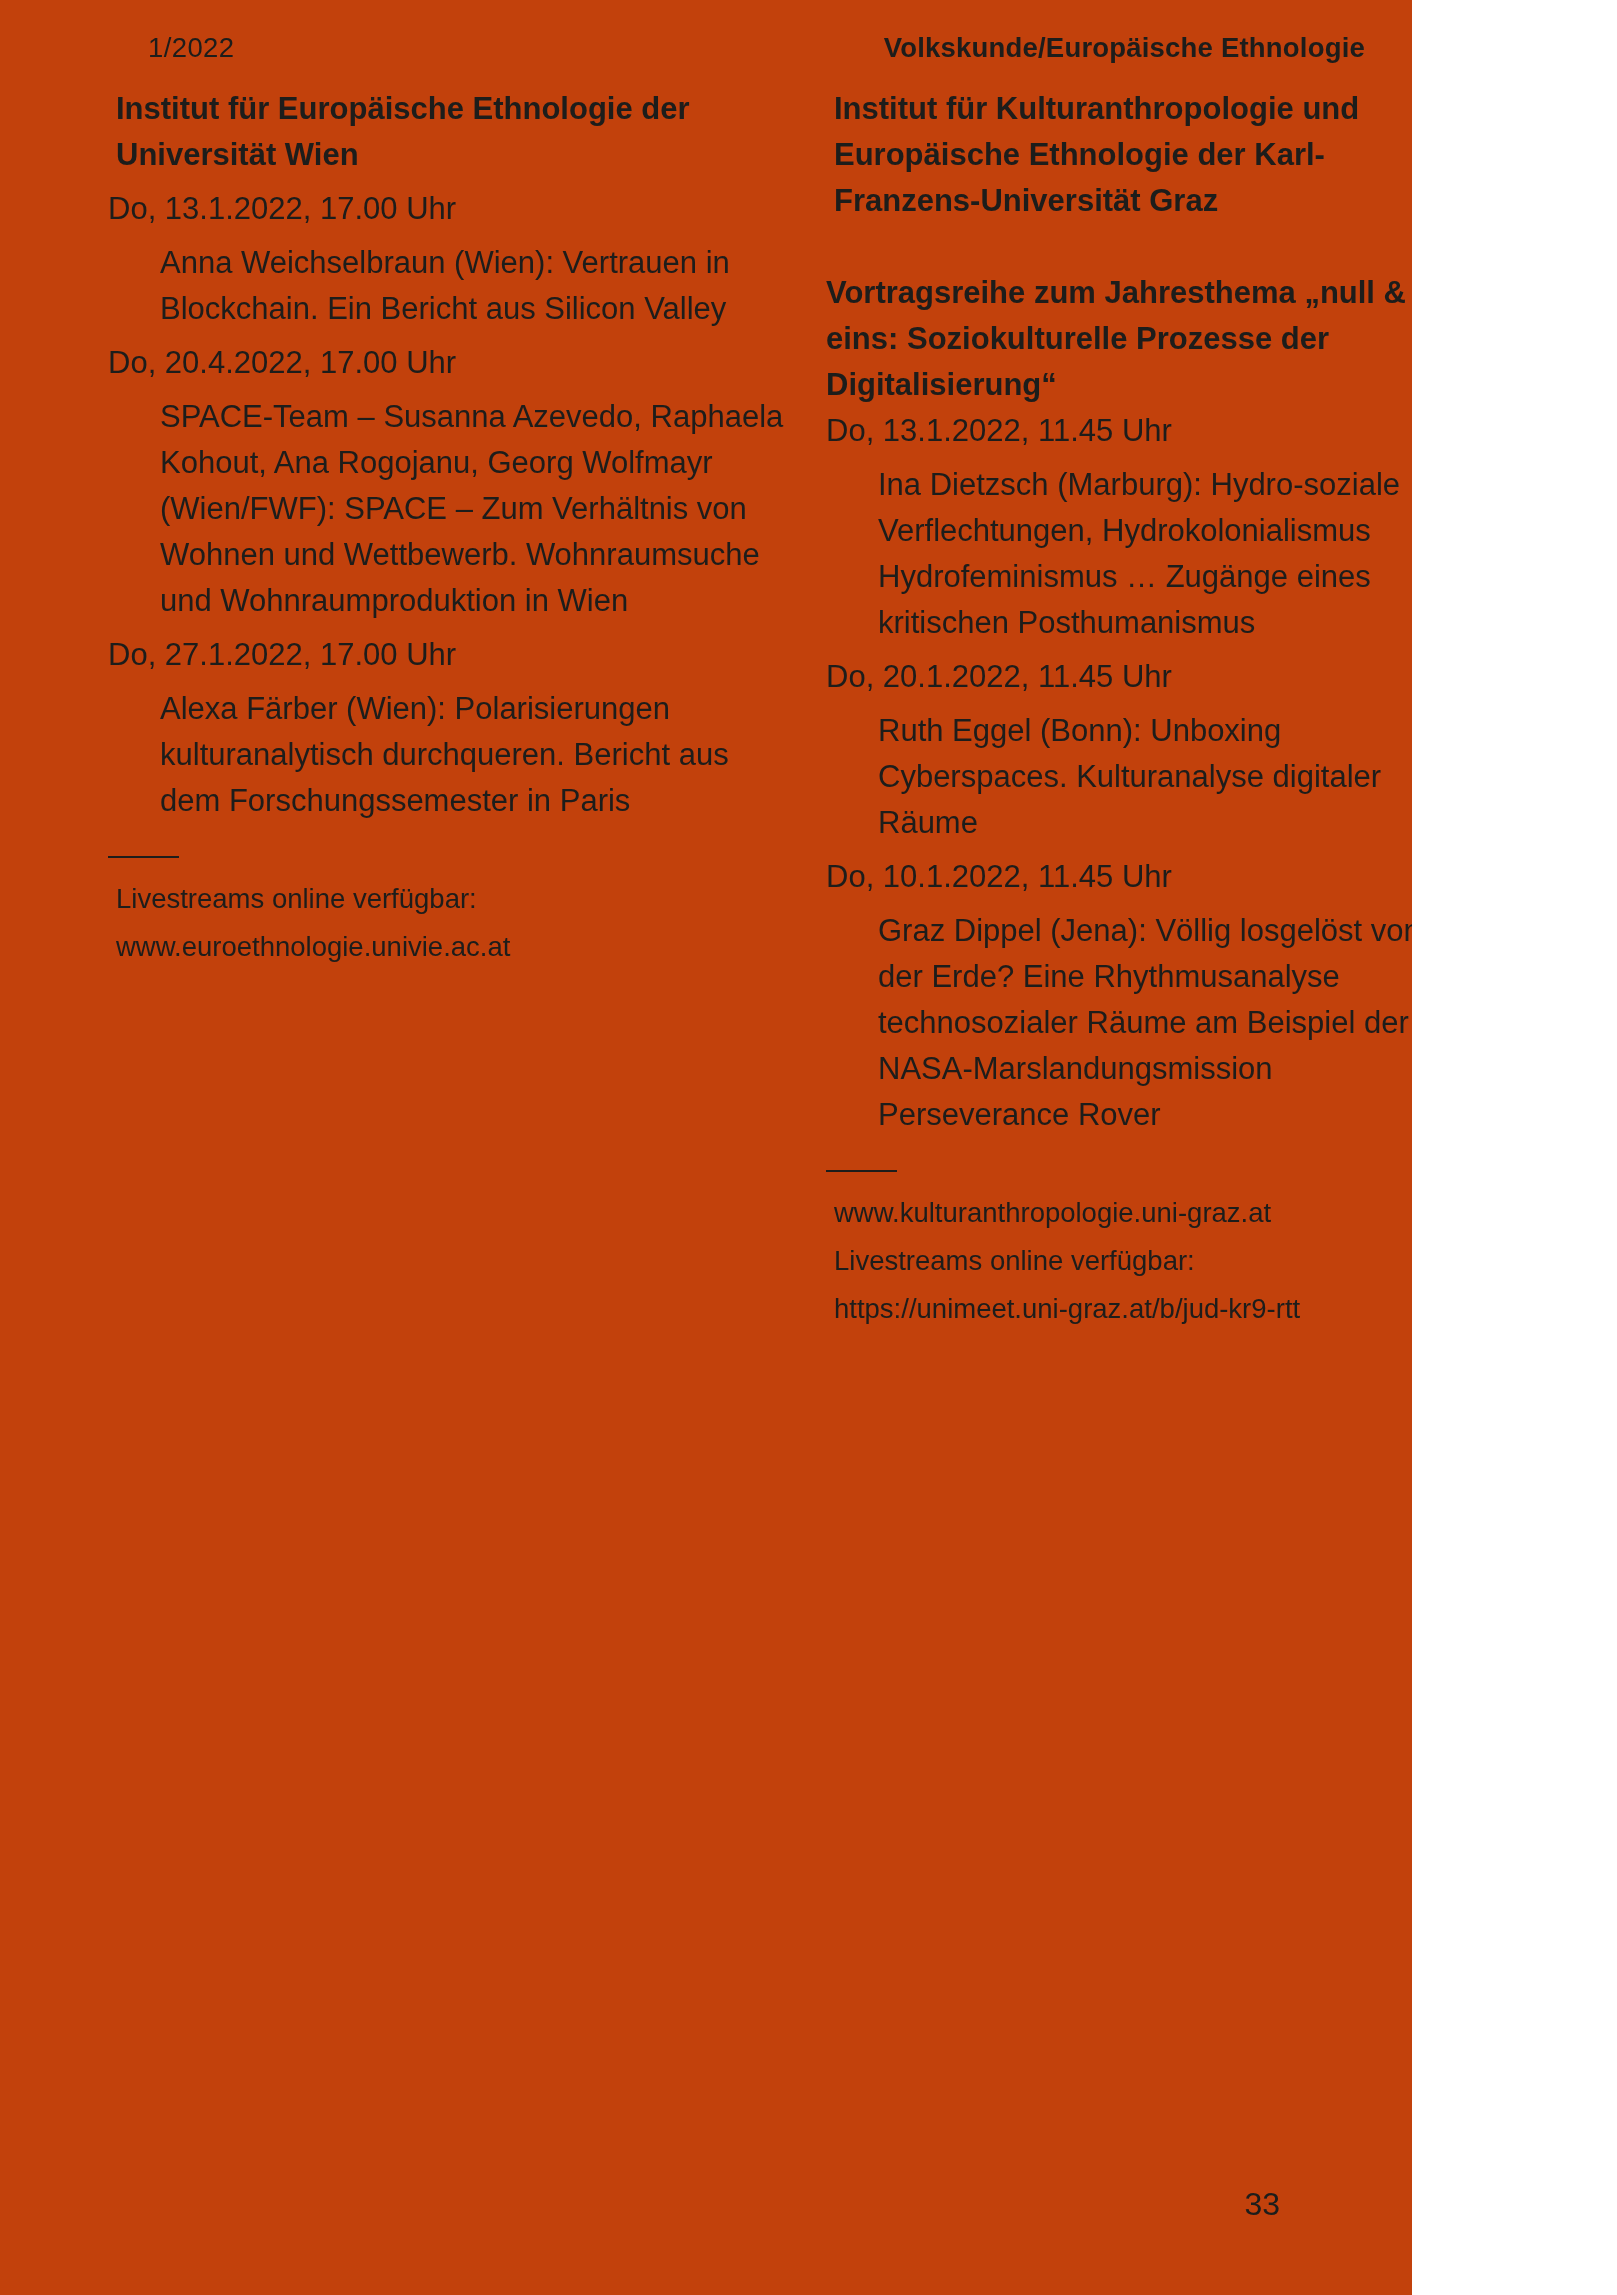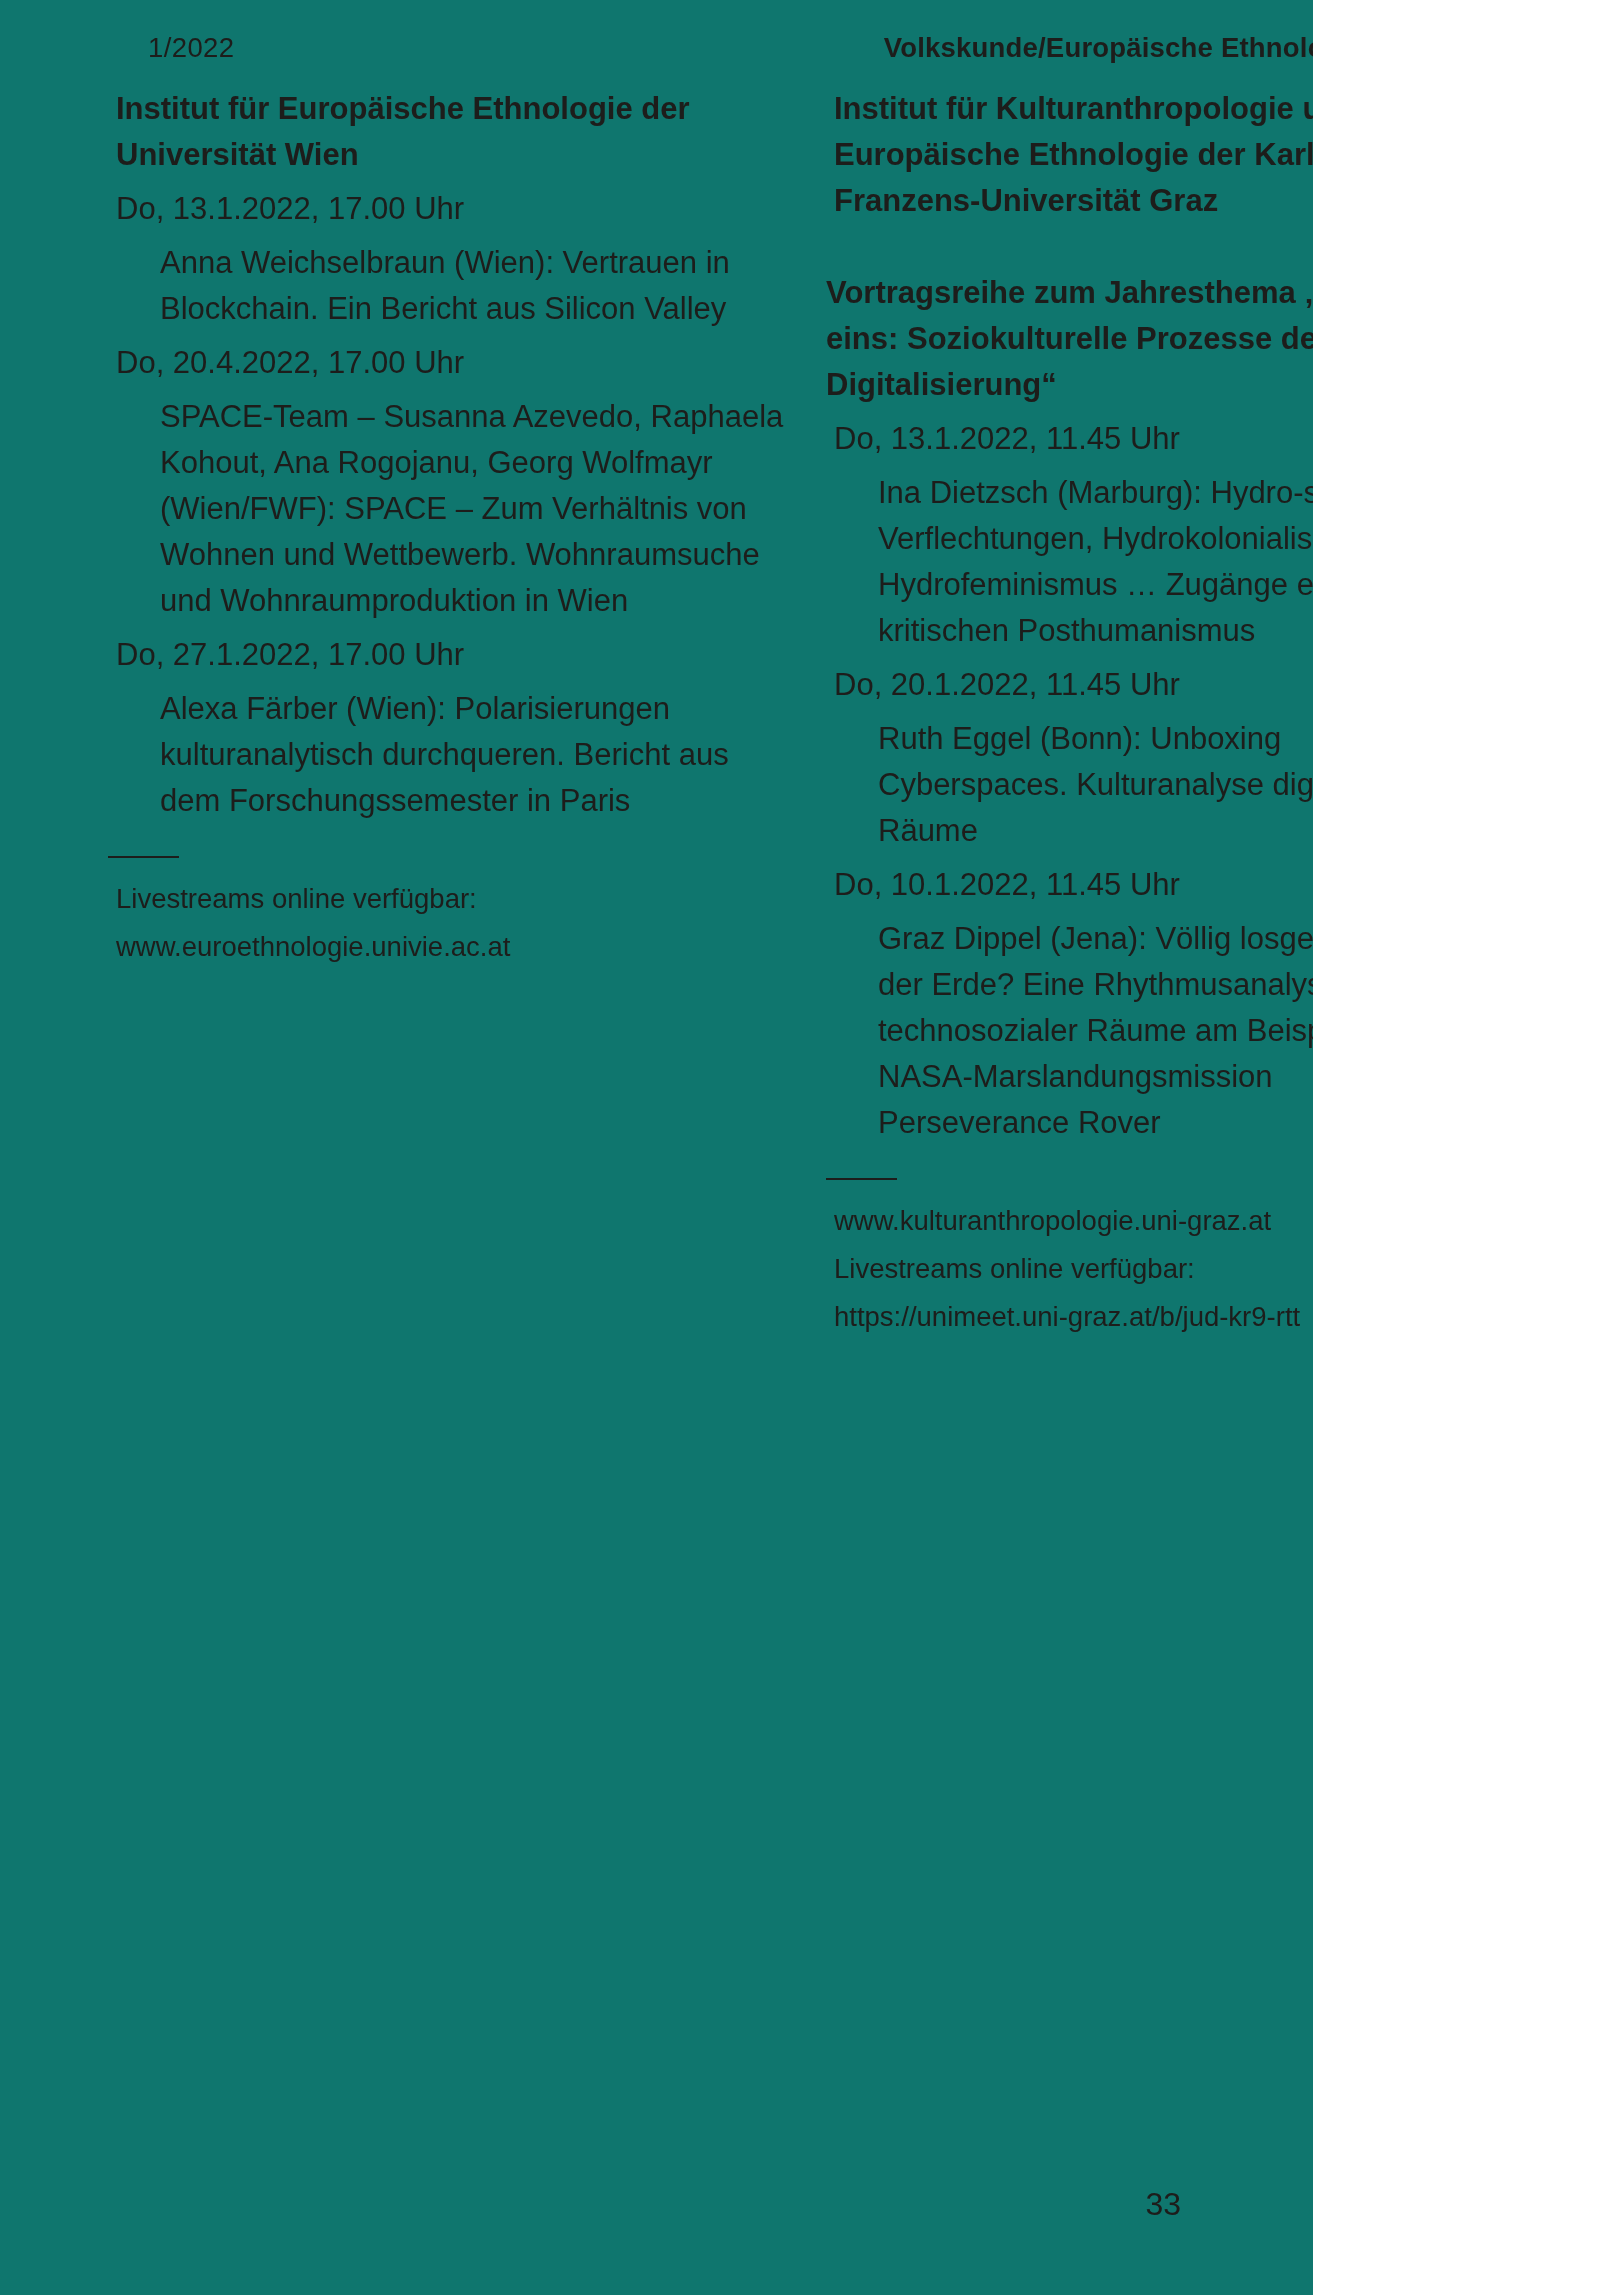--- a/index.html
+++ b/index.html
@@ -6,23 +6,23 @@
   html, body { margin: 0; padding: 0; }
   body {
     width: 1617px;
     height: 2295px;
     background: #ffffff;
     font-family: "Liberation Sans", "DejaVu Sans", sans-serif;
     color: #1d1d1b;
   }
   .page {
     position: relative;
-    width: 1313px;
+    width: 1412px;
     height: 2295px;
-    background: #0f766e;
+    background: #c2410c;
     overflow: hidden;
   }
   .page-header {
     position: absolute;
     top: 31px;
     left: 148px;
     width: 1217px;
     display: flex;
     justify-content: space-between;
     align-items: baseline;
@@ -48,21 +48,21 @@
     line-height: 46px;
     max-width: 647px;
   }
   .program-title {
     font-weight: 700;
     margin: 46px 0 0 0;
     font-size: 31px;
     line-height: 46px;
   }
   p { margin: 8px; }
-  .event-date { margin: 8px; }
+  .event-date { margin: 0; }
   .event-desc { padding-left: 44px; }
 
   .rule {
     width: 71px;
     height: 0;
     border-top: 2.4px solid #1d1d1b;
     margin: 32px 0 21px 0;
   }
   .note {
     font-size: 27.5px;

